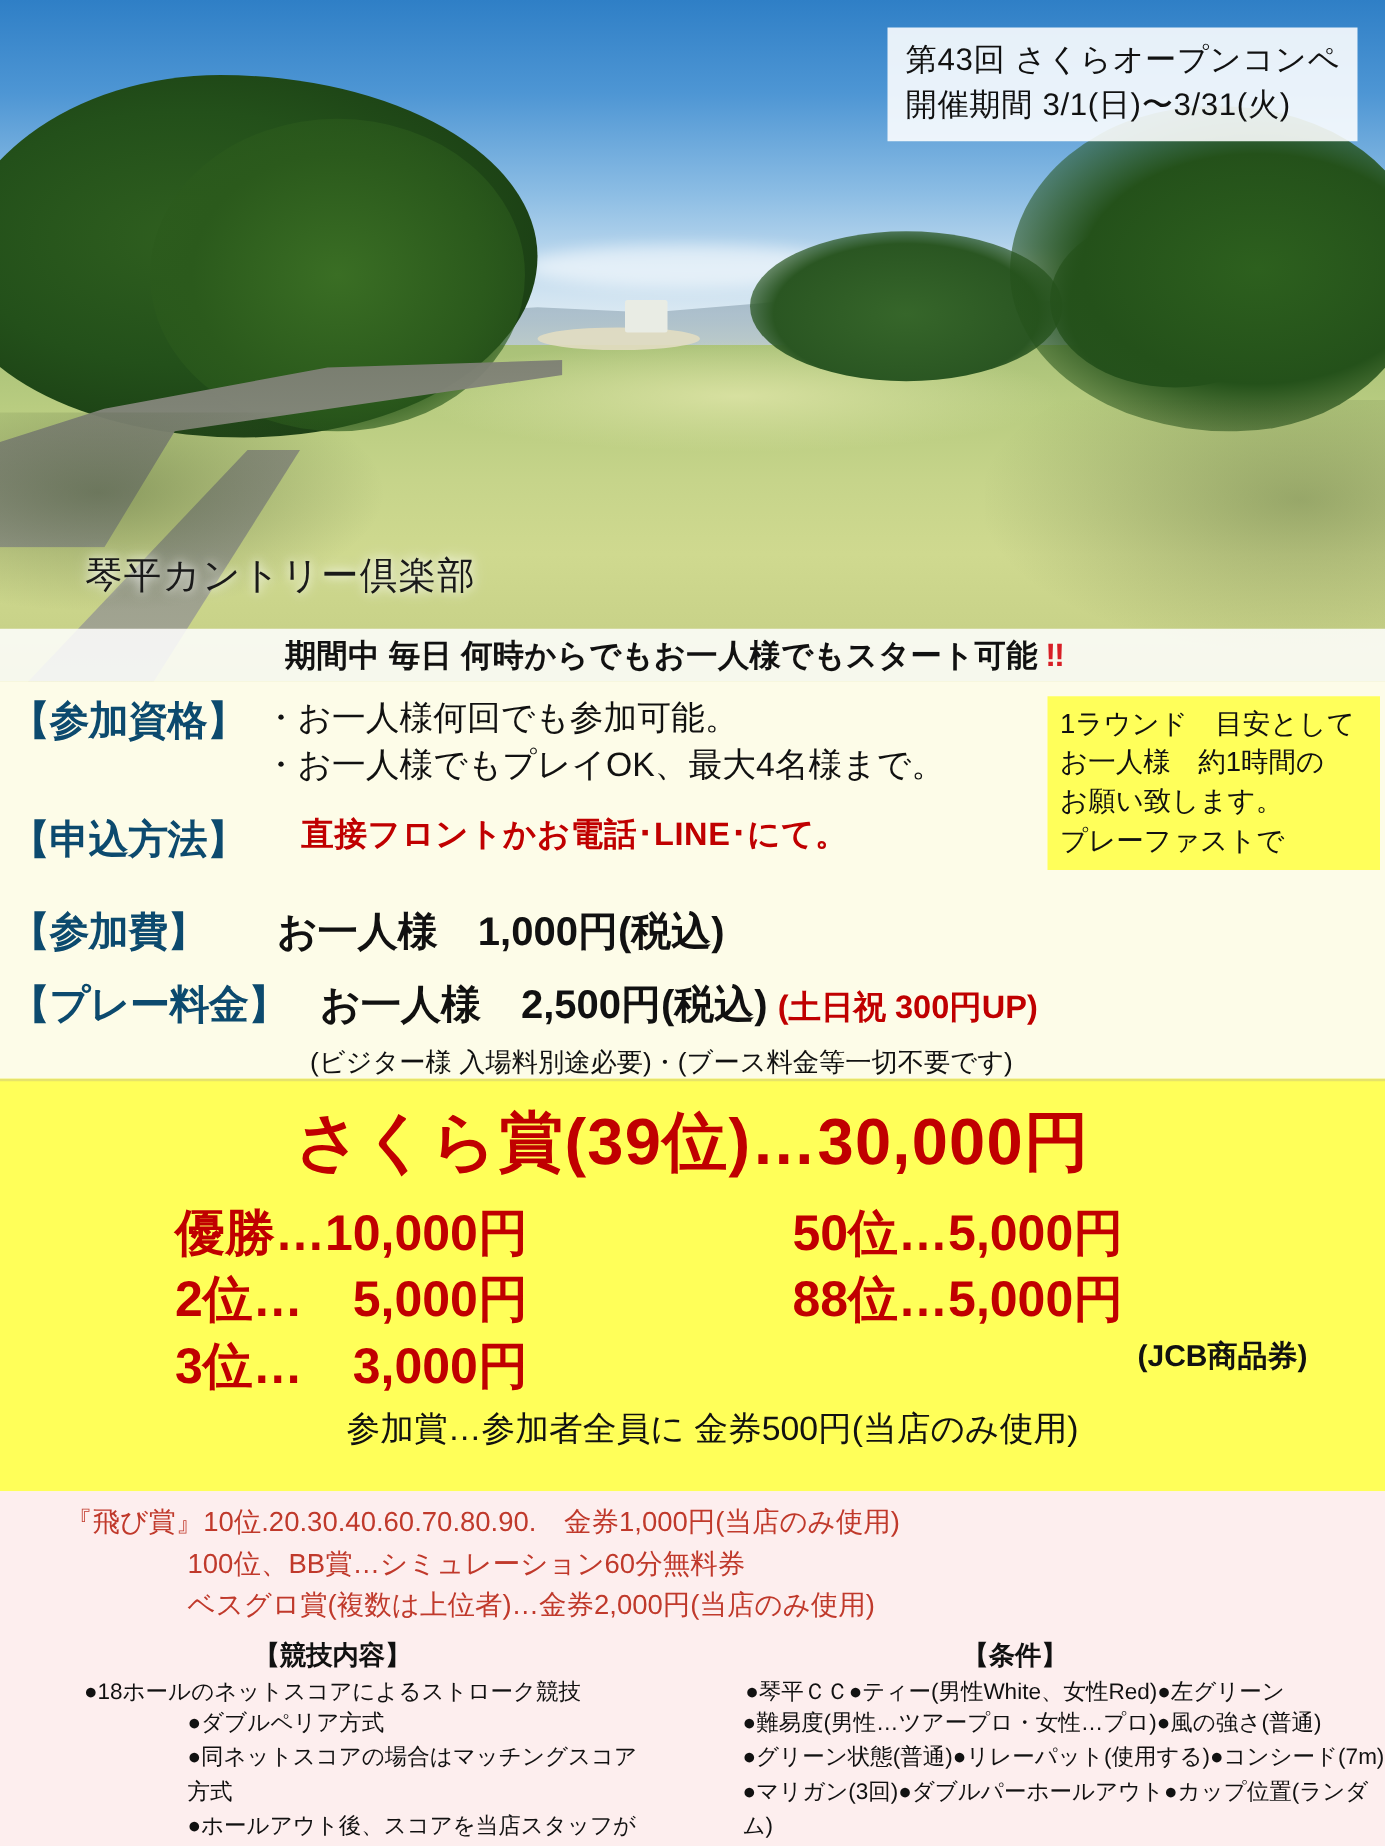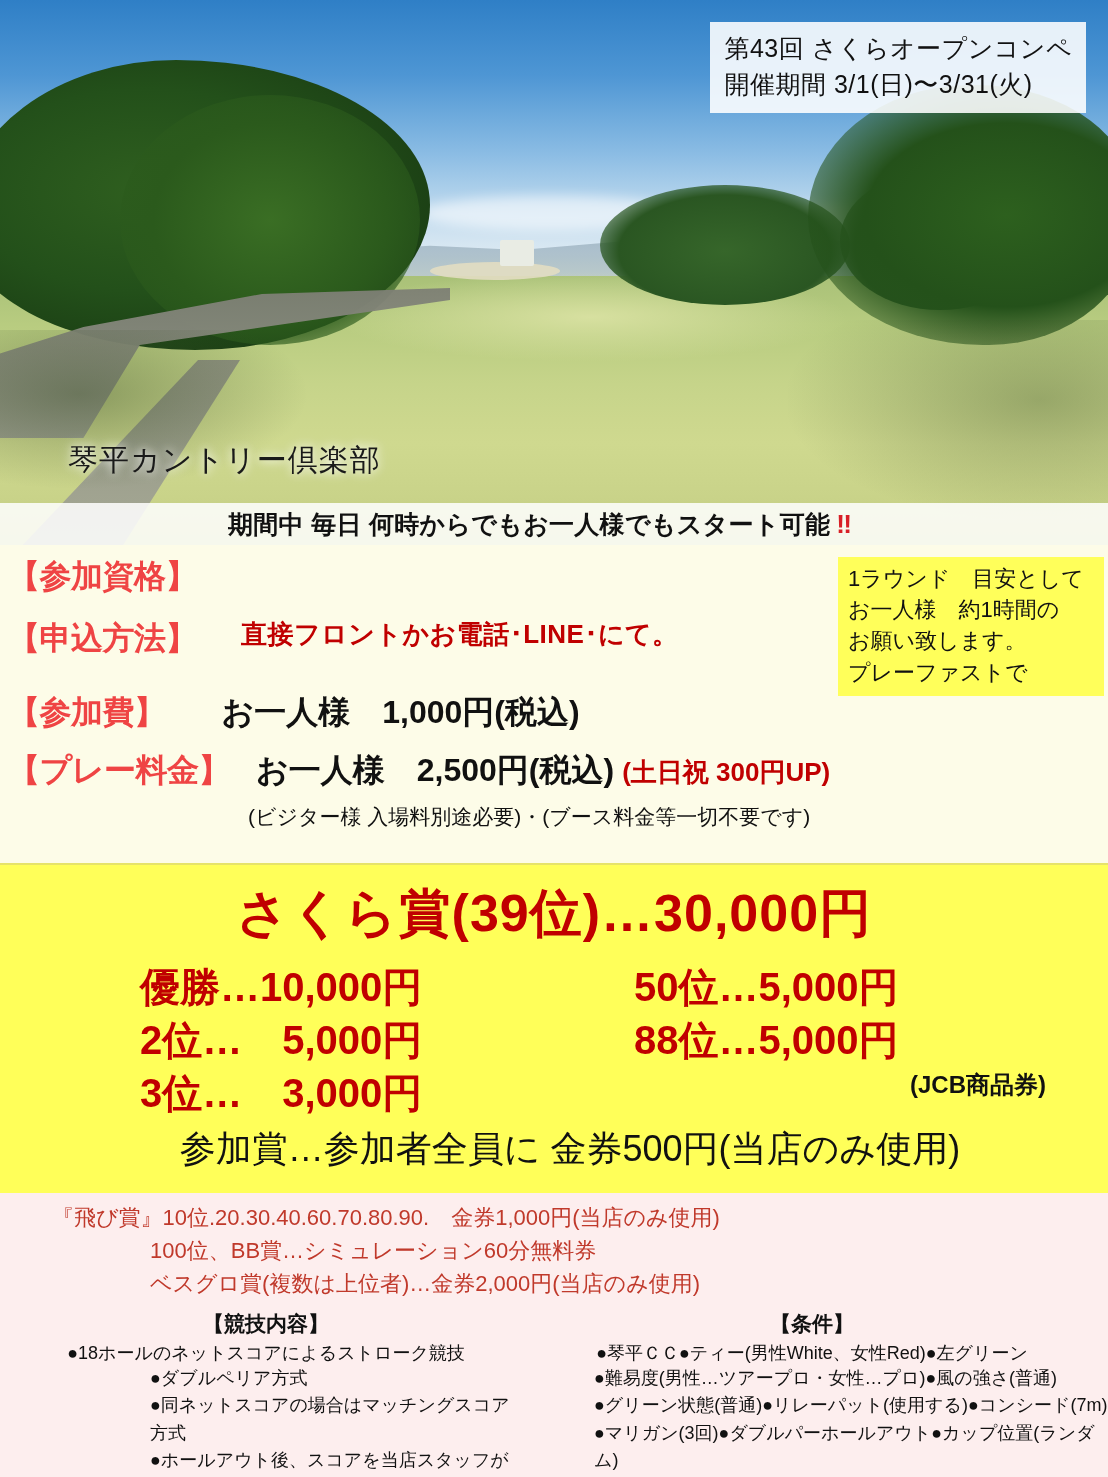--- a/index.html
+++ b/index.html
@@ -134,21 +134,21 @@
 
   
   .info {
     position: relative;
     padding: 6px 0 0 0;
     background: #fdfce8;
     height: 318px;
   }
   .row { display: flex; align-items: flex-start; }
   .lbl {
-    font-size: 32px; font-weight: bold; color: #ef4444;
+    font-size: 32px; font-weight: bold; color: #0c4a6e;
     white-space: nowrap; letter-spacing: -0.5px;
   }
   .l-pos { margin-left: 8px; }
 
   .qual-lines { margin-left: 14px; font-size: 27px; color: #111; line-height: 1.42; }
 
   .note-box {
     position: absolute; right: 4px; top: 12px;
     width: 266px; background: #ffff5a;
     font-size: 22px; color: #111; line-height: 1.42;
@@ -185,21 +185,21 @@
     font-size: 40px; font-weight: bold; color: #c00000;
     line-height: 1.32; white-space: pre;
   }
   .pcol.left .pline { padding-left: 140px; }
   .pcol.right .pline { padding-left: 80px; }
   .jcb {
     text-align: right; padding-right: 62px; margin-top: 2px;
     font-size: 24px; font-weight: bold; color: #111;
   }
   .entry-prize {
-    text-align: center; font-size: 36px; color: #111; margin-top: 6px; margin-left: 32px;
+    text-align: center; font-size: 27px; color: #111; margin-top: 6px; margin-left: 32px;
   }
 
   
   .lower {
     background: #fdeeee;
     padding: 8px 0 0 0;
     height: 324px;
     position: relative;
   }
   .tobi { font-size: 22px; color: #c0392b; line-height: 1.5; }
@@ -258,20 +258,24 @@
 
   <div class="note-box">
     <div>1ラウンド　目安として</div>
     <div>お一人様　約1時間の</div>
     <div>お願い致します。</div>
     <div>プレーファストで</div>
   </div>
 
   <div class="row" style="margin-top:4px;">
     <div class="lbl l-pos">【参加資格】</div>
+    <div class="qual-lines">
+      <div>・お一人様何回でも参加可能。</div>
+      <div>・お一人様でもプレイOK、最大4名様まで。</div>
+    </div>
   </div>
 
   <div class="row" style="margin-top:18px;">
     <div class="lbl l-pos">【申込方法】</div>
     <div class="apply-val">直接フロントかお電話･LINE･にて。</div>
   </div>
 
   <div class="row" style="margin-top:30px;">
     <div class="lbl l-pos">【参加費】</div>
     <div class="fee-val">お一人様　1,000円(税込)</div>

